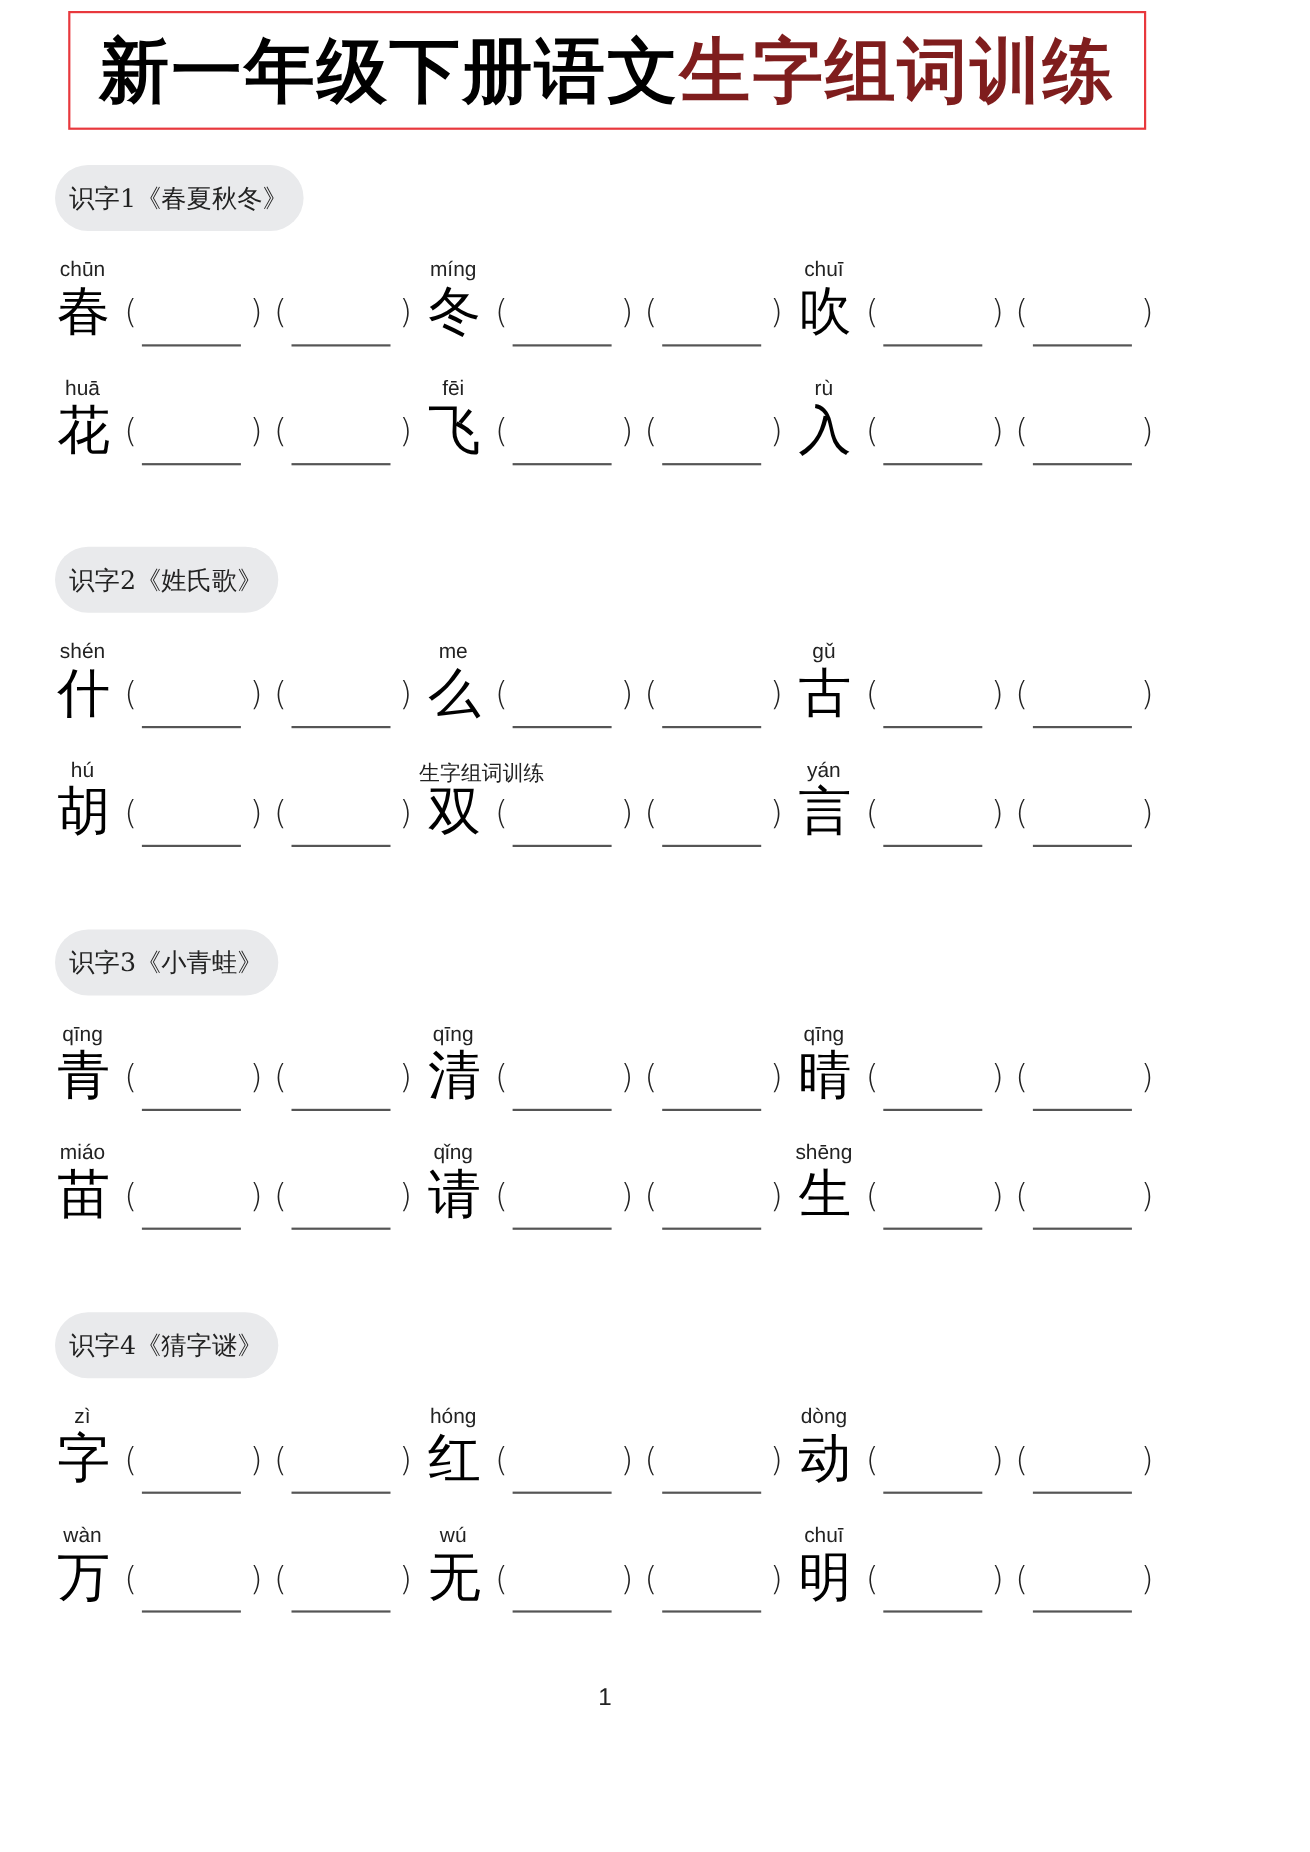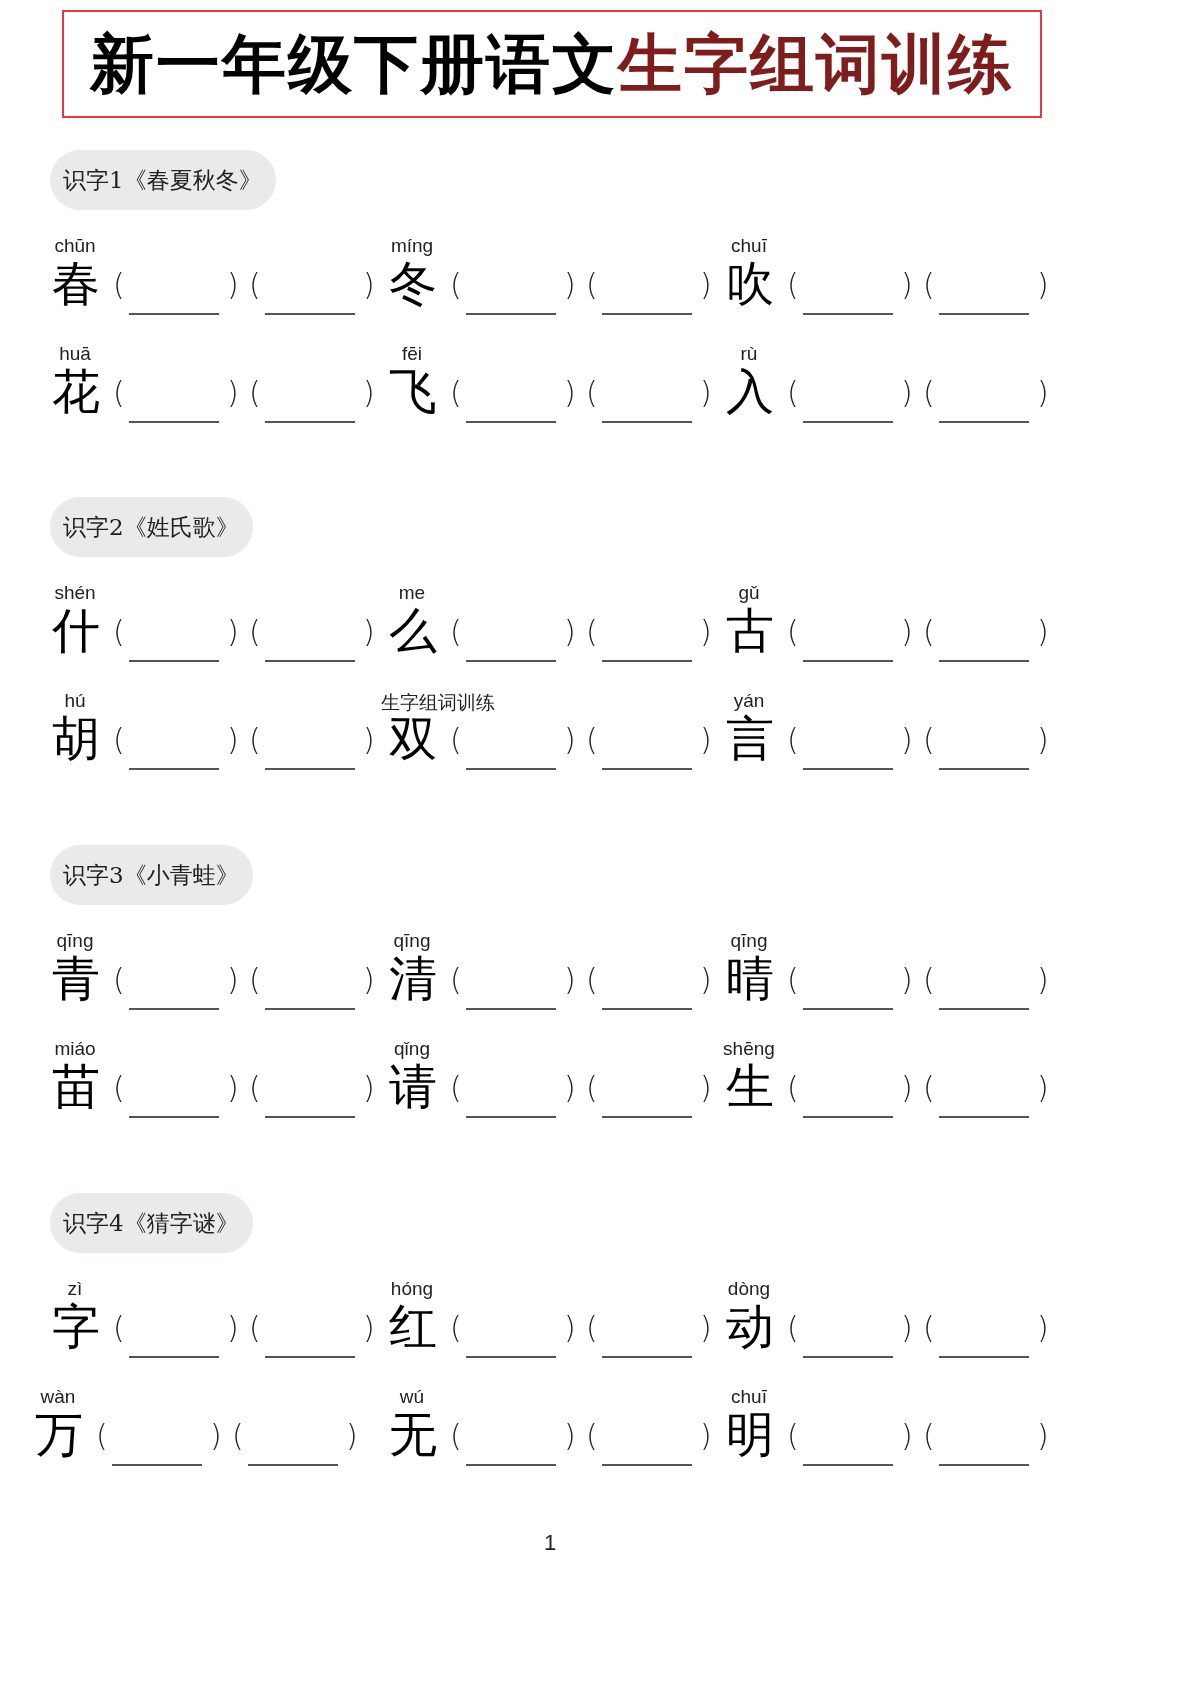--- a/index.html
+++ b/index.html
@@ -378,21 +378,21 @@
             <span class="paren close">)</span>
           </div>
           <div class="slot" style="left: 199px;">
             <span class="paren open">(</span>
             <input class="blank" type="text" value="" style="">
             <span class="paren close">)</span>
           </div>
         </div>
       </div>
       <div class="row" style="top: 193px;">
-        <div class="entry" style="left: 33px; text-decoration: underline;">
+        <div class="entry" style="left: 50px; text-decoration: underline;">
           <div class="pinyin">wàn</div>
           <div class="hanzi">万</div>
           <div class="slot" style="left: 63px;">
             <span class="paren open">(</span>
             <input class="blank" type="text" value="" style="">
             <span class="paren close">)</span>
           </div>
           <div class="slot" style="left: 199px;">
             <span class="paren open">(</span>
             <input class="blank" type="text" value="" style="">

